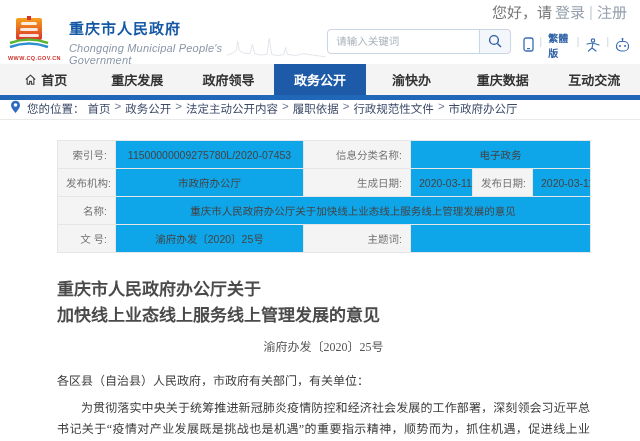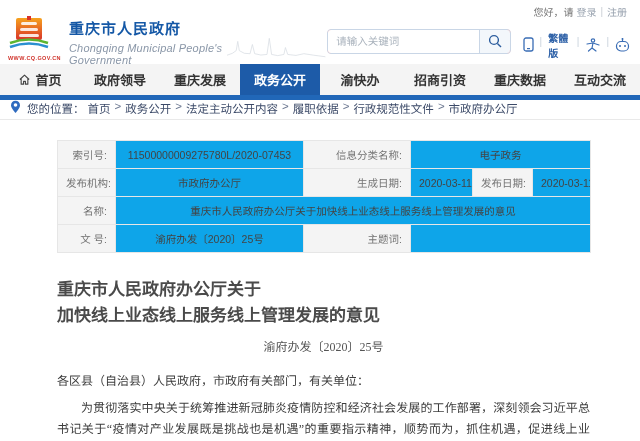--- a/index.html
+++ b/index.html
@@ -1,20 +1,20 @@
 <!DOCTYPE html>
 <html lang="zh-CN"><head>
 <meta charset="utf-8">
 <style>
   * { margin:0; padding:0; box-sizing:border-box; }
   html,body { width:640px; height:441px; overflow:hidden; background:#fff;
     font-family:"Liberation Sans", sans-serif; }
   
   .topbar { height:18px; padding:4px 10px 0 0; display:flex; justify-content:flex-end;
-    align-items:center; font-size:10px; color:#777; }
+    align-items:center; font-size:15px; color:#777; }
   .topbar .lnk { color:#96a0ad; margin:0 3px; cursor:pointer; }
   .topbar .sep { color:#c9ced4; margin:0 1px; }
   
   .header { height:46px; display:flex; align-items:center; padding:0 10px 0 8px; }
   .logo-wrap { display:flex; align-items:flex-start; }
   .logo-url { font-size:5.5px; color:#d0342c; font-weight:bold; letter-spacing:.4px; margin-top:1px; }
   .site-id { margin-left:8px; margin-top:2px; }
   .site-name { font-size:15px; font-weight:bold; color:#1558a6; letter-spacing:1px; line-height:22px; }
   .site-en { font-size:11px; color:#8a97a8; letter-spacing:.2px; margin-top:2px;font-style:italic; }
   .skyline { margin:10px 0 0 4px; opacity:.55; }
@@ -137,33 +137,30 @@
 </div>
 
 <div class="nav">
   <div class="nav-item">
     <svg width="13" height="13" viewBox="0 0 14 14">
       <path d="M2 7 L7 2.2 L12 7 M3.4 6.2 V12 H6 V9 H8 V12 H10.6 V6.2" fill="none" stroke="#444" stroke-width="1.2" stroke-linejoin="round"></path>
     </svg>
     <span>首页</span>
   </div>
   <div class="nav-item">
+    <span>重庆发展</span>
+  </div>
+  <div class="nav-item">
     <span>政府领导</span>
-  </div>
-  <div class="nav-item">
-    <span>重庆发展</span>
   </div>
   <div class="nav-item active">
     <span>政务公开</span>
   </div>
   <div class="nav-item">
     <span>渝快办</span>
-  </div>
-  <div class="nav-item">
-    <span>招商引资</span>
   </div>
   <div class="nav-item">
     <span>重庆数据</span>
   </div>
   <div class="nav-item">
     <span>互动交流</span>
   </div>
 </div>
 <div class="nav-bluebar"></div>
 

